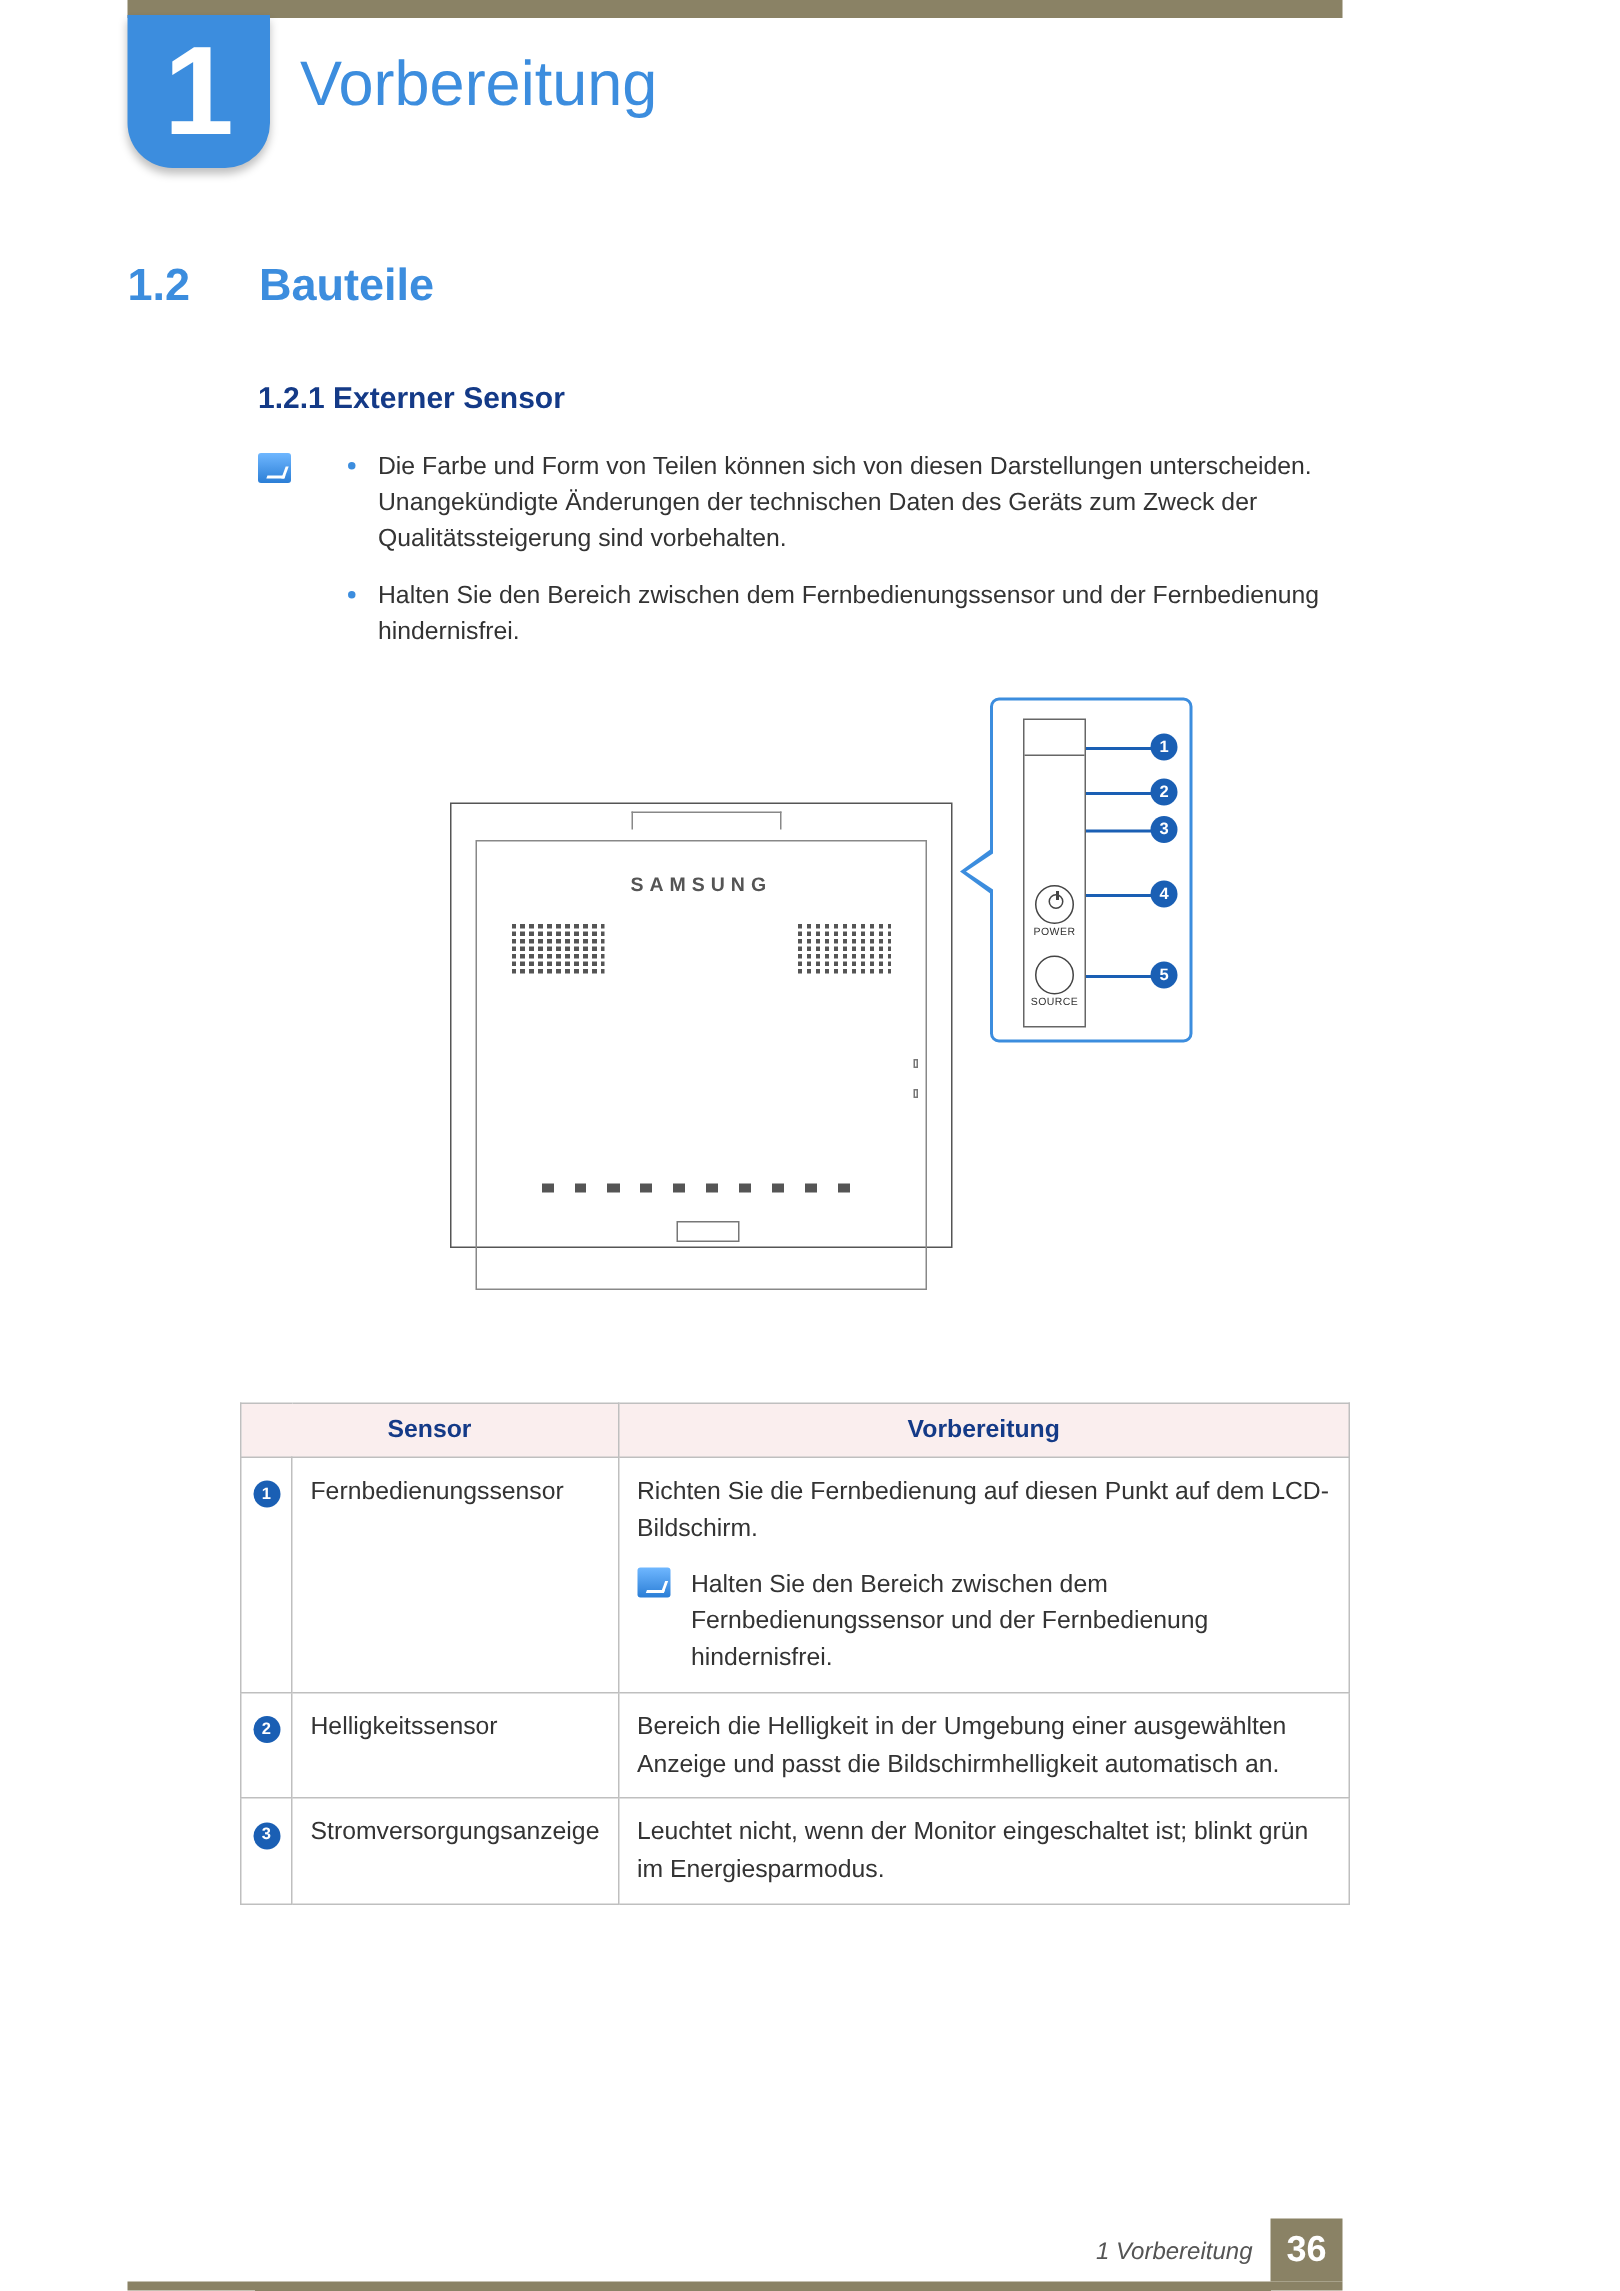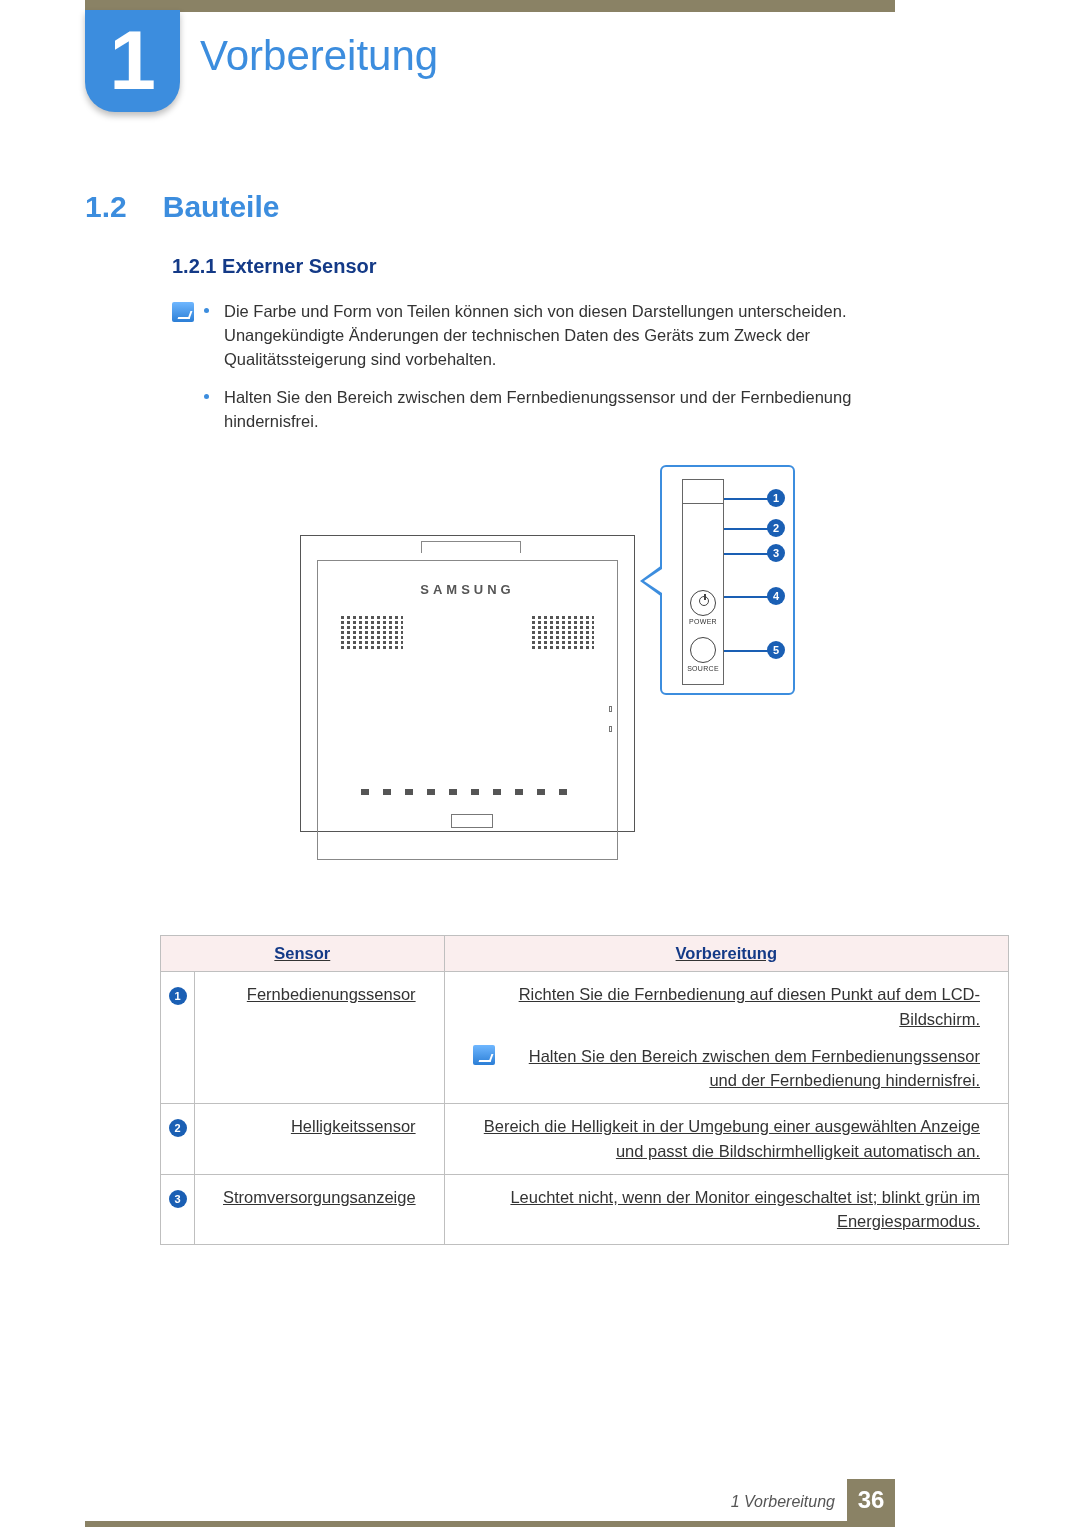--- a/index.html
+++ b/index.html
@@ -33,24 +33,24 @@
   }
   .chapter-title {
     position: absolute;
     top: 32px; left: 200px;
     font-size: 42px;
     color: #3c8dde;
     font-weight: normal;
   }
   .section-row {
     position: absolute;
-    top: 190px; left: 85px;
+    top: 174px; left: 85px;
     display: flex;
     align-items: center;
-    gap: 36px;
+    gap: 46px;
   }
   .section-num {
     font-size: 30px;
     color: #3c8dde;
     font-weight: bold;
   }
   .section-title {
     font-size: 30px;
     color: #3c8dde;
     font-weight: bold;
@@ -60,21 +60,21 @@
     top: 255px; left: 172px;
     font-size: 20px;
     color: #143a87;
     font-weight: bold;
   }
   .note-block {
     position: absolute;
     top: 300px; left: 172px;
     width: 720px;
     display: flex;
-    gap: 10px;
+    gap: 38px;
   }
   .note-icon {
     width: 22px; height: 20px;
     background: linear-gradient(#6fb7ff,#2b7ed6);
     border-radius: 2px;
     flex: 0 0 22px;
     position: relative;
     margin-top: 2px;
   }
   .note-icon::after {
@@ -174,40 +174,38 @@
   }
   .callout .num-badge { position: absolute; right: 8px; }
   .cn1 { top: 22px; } .cn2 { top: 52px; } .cn3 { top: 77px; }
   .cn4 { top: 120px; } .cn5 { top: 174px; }
   .conn { position:absolute; background:#1a5fb4; height:2px; }
 
   
   .sensor-table {
     position: absolute;
     top: 935px; left: 160px;
-    width: 849px;
+    width: 740px;
     border-collapse: collapse;
     font-size: 16.5px;
-    text-decoration: underline;
   }
   .sensor-table th {
     background: #faeeee;
     color: #143a87;
     font-weight: bold;
     padding: 8px 10px;
     border: 1px solid #bfbfbf;
     text-align: center;
   }
   .sensor-table td {
     border: 1px solid #bfbfbf;
-    padding: 10px 28px;
+    padding: 10px 12px;
     vertical-align: top;
     line-height: 1.5;
     color: #333;
-    text-align: right;
   }
   .sensor-table td.num { width: 34px; text-align:center; padding: 10px 6px; }
   .sensor-table td.name { width: 200px; }
   .inline-note { display:flex; gap: 14px; margin-top: 12px; }
   .inline-note .note-icon { flex: 0 0 22px; margin-top:1px; }
 
   
   .footer-stripe {
     position: absolute;
     bottom: 0; left: 85px;

